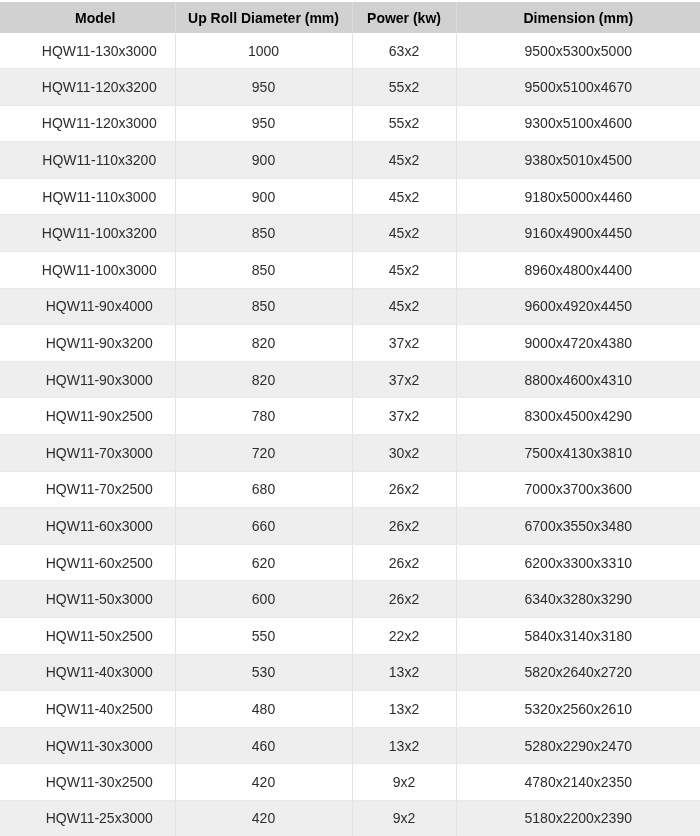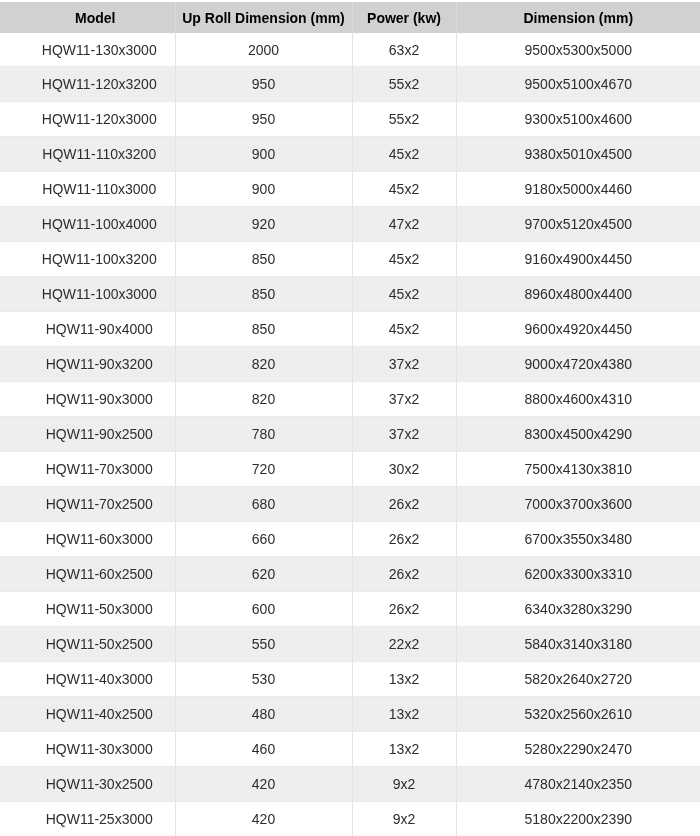--- a/index.html
+++ b/index.html
@@ -71,29 +71,29 @@
   <table>
     <colgroup>
       <col class="c1">
         <col class="c2">
         <col class="c3">
         <col class="c4">
     </colgroup>
     <thead>
       <tr>
         <th>Model</th>
-        <th>Up Roll Dimension (mm)</th>
+        <th>Up Roll Diameter (mm)</th>
         <th>Power (kw)</th>
         <th>Dimension (mm)</th>
       </tr>
     </thead>
     <tbody>
         <tr>
           <td>HQW11-130x3000</td>
-          <td>2000</td>
+          <td>1000</td>
           <td>63x2</td>
           <td>9500x5300x5000</td>
         </tr>
         <tr>
           <td>HQW11-120x3200</td>
           <td>950</td>
           <td>55x2</td>
           <td>9500x5100x4670</td>
         </tr>
         <tr>
@@ -106,26 +106,20 @@
           <td>HQW11-110x3200</td>
           <td>900</td>
           <td>45x2</td>
           <td>9380x5010x4500</td>
         </tr>
         <tr>
           <td>HQW11-110x3000</td>
           <td>900</td>
           <td>45x2</td>
           <td>9180x5000x4460</td>
-        </tr>
-        <tr>
-          <td>HQW11-100x4000</td>
-          <td>920</td>
-          <td>47x2</td>
-          <td>9700x5120x4500</td>
         </tr>
         <tr>
           <td>HQW11-100x3200</td>
           <td>850</td>
           <td>45x2</td>
           <td>9160x4900x4450</td>
         </tr>
         <tr>
           <td>HQW11-100x3000</td>
           <td>850</td>

